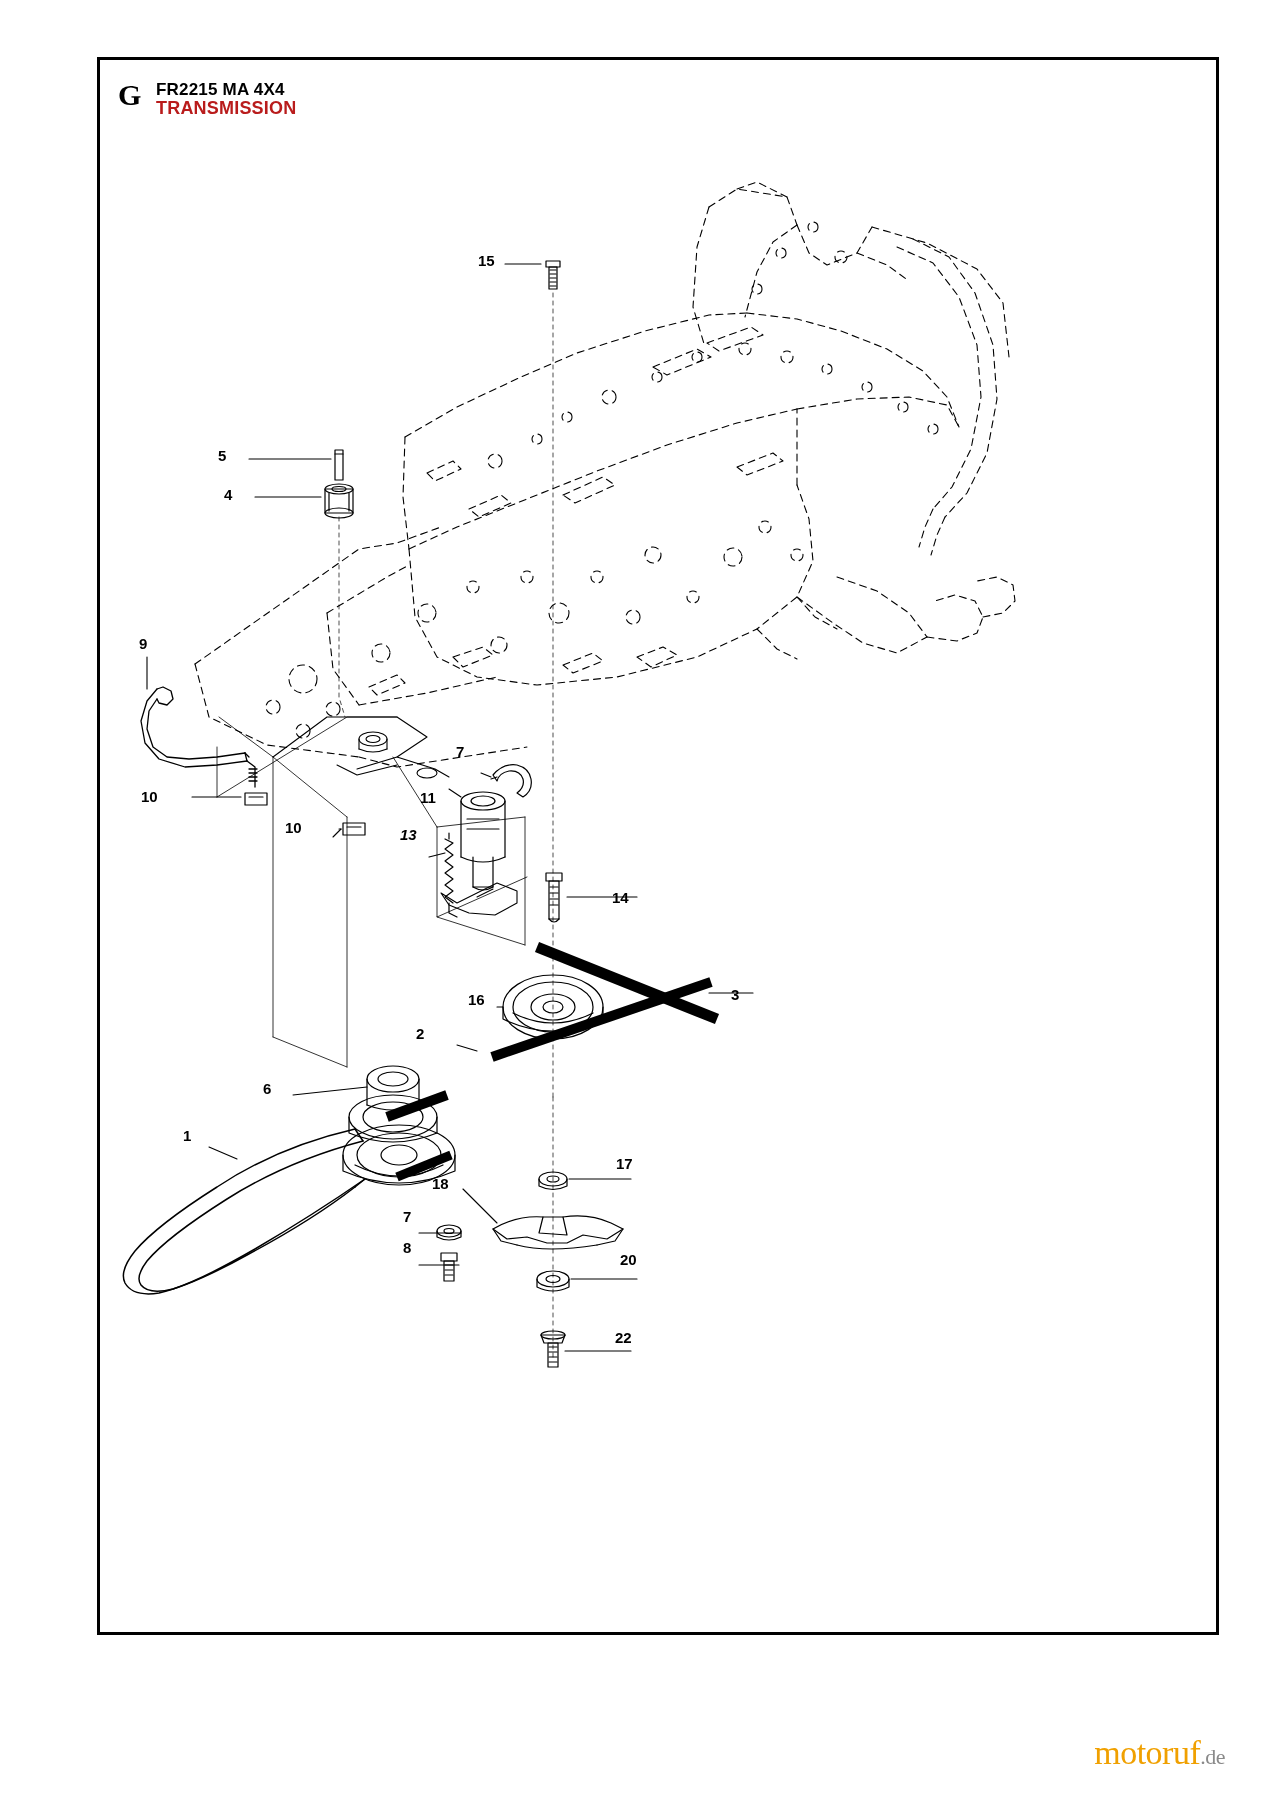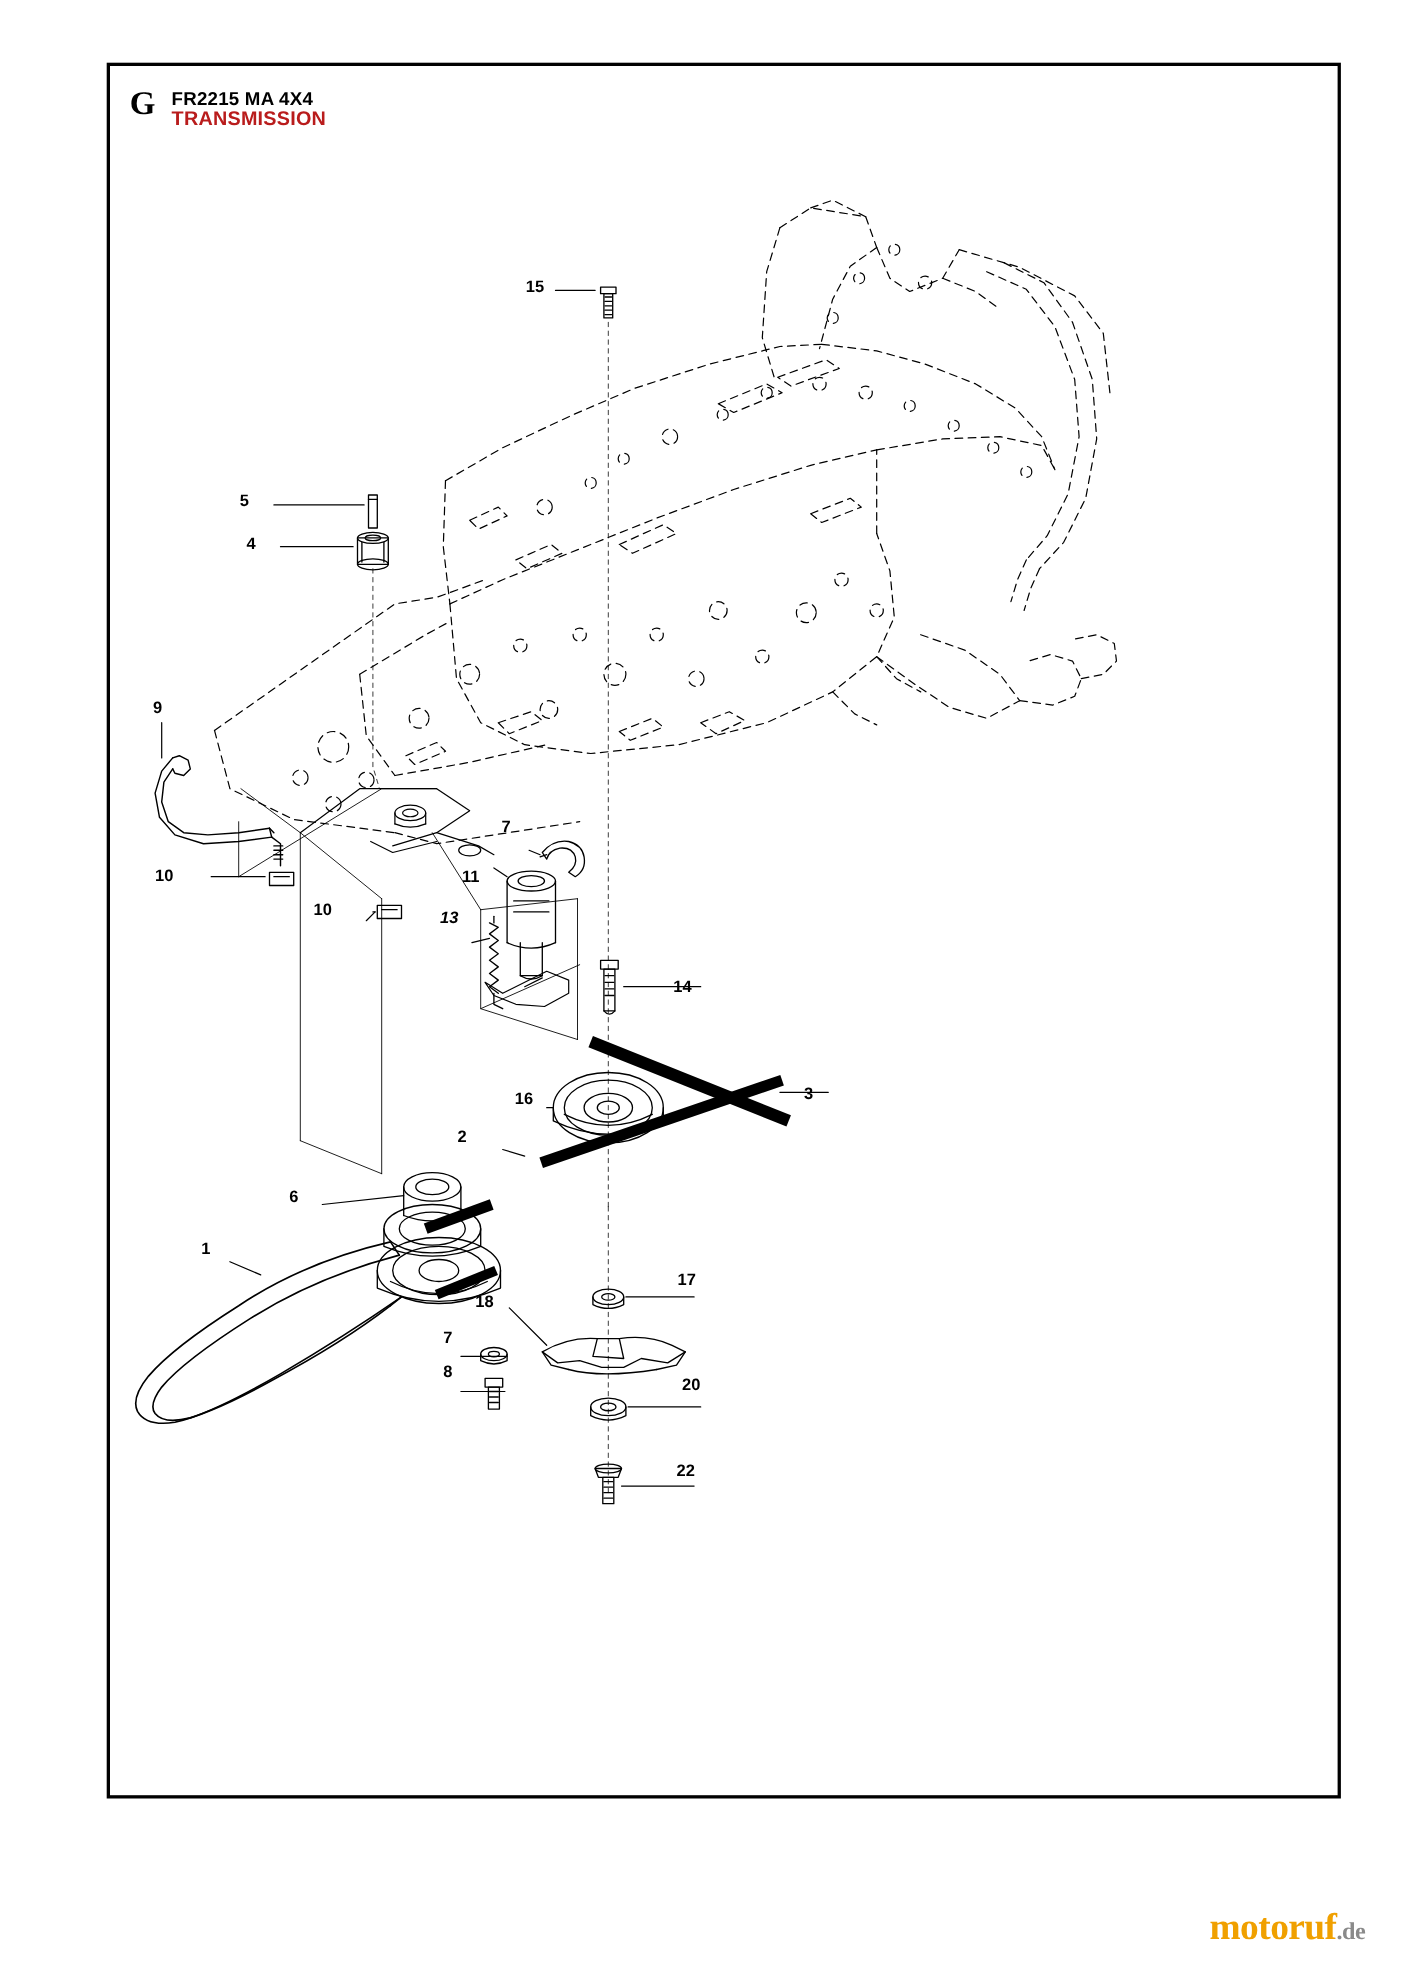--- a/index.html
+++ b/index.html
@@ -78,26 +78,26 @@
     font-size: 15px;
     font-weight: bold;
     color: #000;
     font-family: "Liberation Sans", sans-serif;
     line-height: 1;
     white-space: nowrap;
   }
   
   .watermark {
     position: absolute;
-    right: 44px;
+    right: 60px;
     bottom: 28px;
     font-size: 34px;
     font-family: "Liberation Serif", serif;
     color: #f0a000;
-    font-weight: bold;
+    font-weight: normal;
     letter-spacing: -0.5px;
   }
   .watermark .tld {
     color: #8a8a8a;
     font-size: 22px;
   }
 </style>
 </head>
 <body>
 

